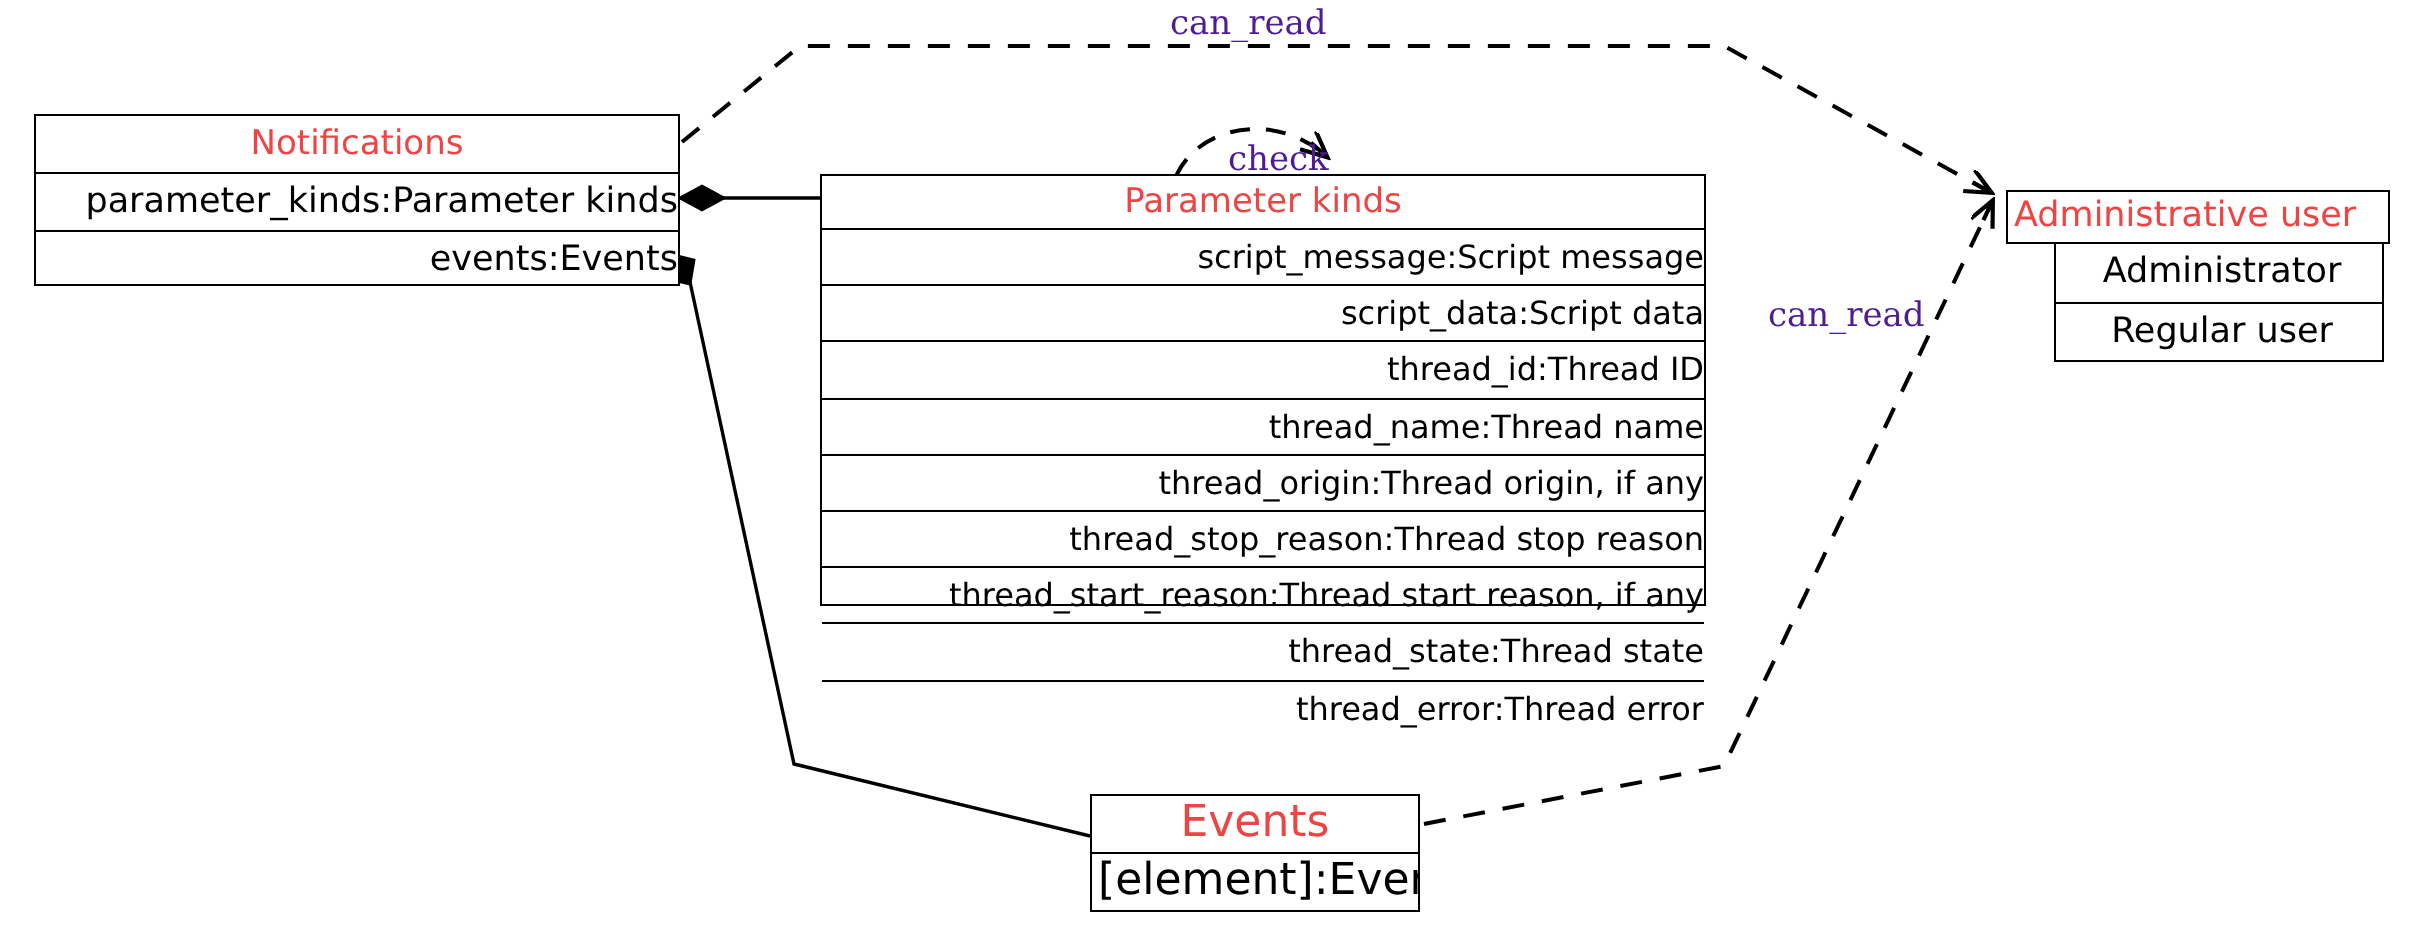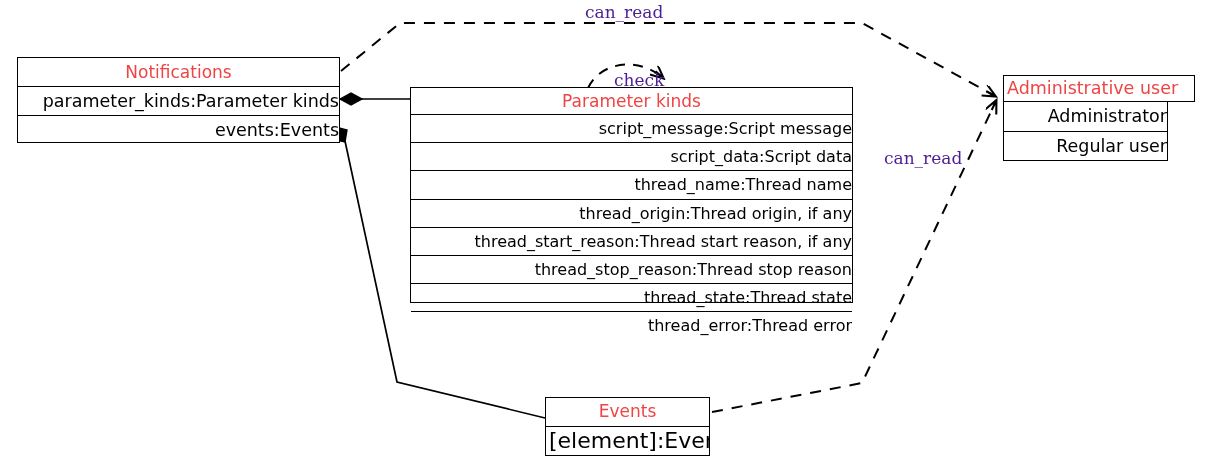--- a/index.html
+++ b/index.html
@@ -76,59 +76,60 @@
   }
   #box-parameter-kinds .uml-row {
     height: 28.2px;
     line-height: 27px;
     font-size: 16px;
     padding-left: 5px;
   }
   
   #box-admin-user {
     left: 1003px;
-    top: 75px;
+    top: 95px;
     width: 192px;
     height: 86px;
     border: none;
   }
   #box-admin-user .uml-head {
     height: 27px;
     line-height: 25px;
     font-size: 17.5px;
     text-align: left;
     padding-left: 3px;
     border: 1.6px solid #000000;
     box-sizing: border-box;
     width: 192px;
     background: #ffffff;
   }
   #box-admin-user .uml-row {
     height: 29.5px;
     line-height: 28px;
     font-size: 17.5px;
-    text-align: right;
+    text-align: center;
     padding-left: 3px;
     width: 165px;
     border: 1.6px solid #000000;
     border-top: none;
     box-sizing: border-box;
     background: #ffffff;
+    margin-left: 24px;
   }
   
   #box-events {
     left: 545px;
     top: 397px;
     width: 165px;
     height: 59px;
   }
   #box-events .uml-head {
     height: 28px;
     line-height: 27px;
-    font-size: 17px;
+    font-size: 22px;
   }
   #box-events .uml-row {
     height: 29px;
     line-height: 28px;
     font-size: 22px;
     padding-left: 3px;
   }
   .edge-label {
     position: absolute;
     font-family: "DejaVu Serif", serif;
@@ -179,24 +180,25 @@
   <div class="uml-box" id="box-notifications">
     <div class="uml-head">Notifications</div>
     <div class="uml-row">parameter_kinds:Parameter kinds</div>
     <div class="uml-row">events:Events</div>
   </div>
 
   <div class="uml-box" id="box-parameter-kinds">
     <div class="uml-head">Parameter kinds</div>
     <div class="uml-row">script_message:Script message</div>
     <div class="uml-row">script_data:Script data</div>
+    <div class="uml-row">thread_id:Thread ID</div>
     <div class="uml-row">thread_name:Thread name</div>
     <div class="uml-row">thread_origin:Thread origin, if any</div>
+    <div class="uml-row">thread_stop_reason:Thread stop reason</div>
     <div class="uml-row">thread_start_reason:Thread start reason, if any</div>
-    <div class="uml-row">thread_stop_reason:Thread stop reason</div>
     <div class="uml-row">thread_state:Thread state</div>
     <div class="uml-row">thread_error:Thread error</div>
   </div>
 
   <div id="box-admin-user" class="uml-box">
     <div class="uml-head">Administrative user</div>
     <div class="uml-row">Administrator</div>
     <div class="uml-row">Regular user</div>
   </div>
 

